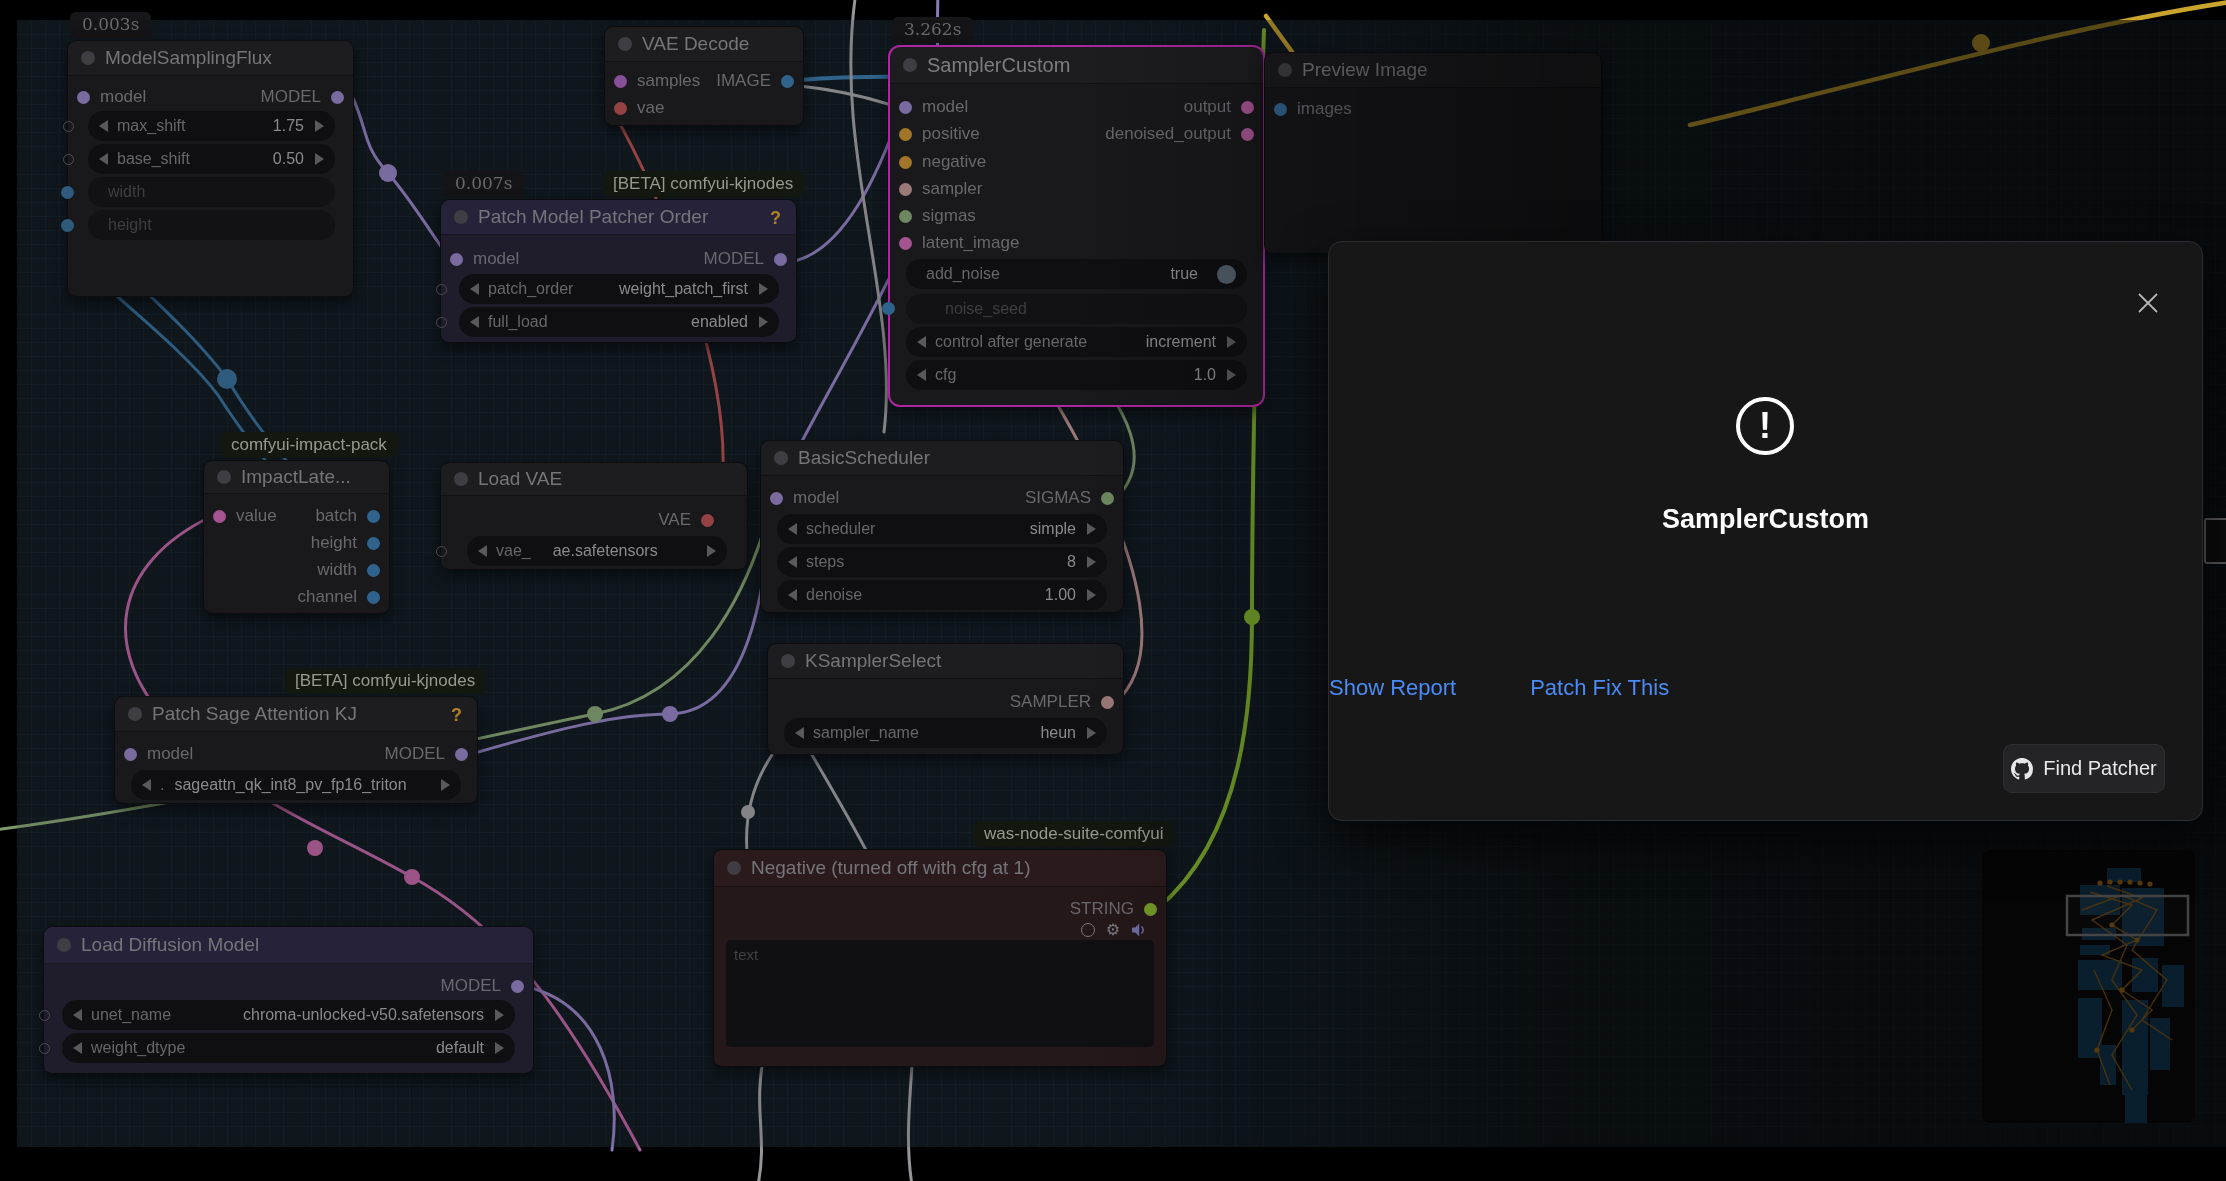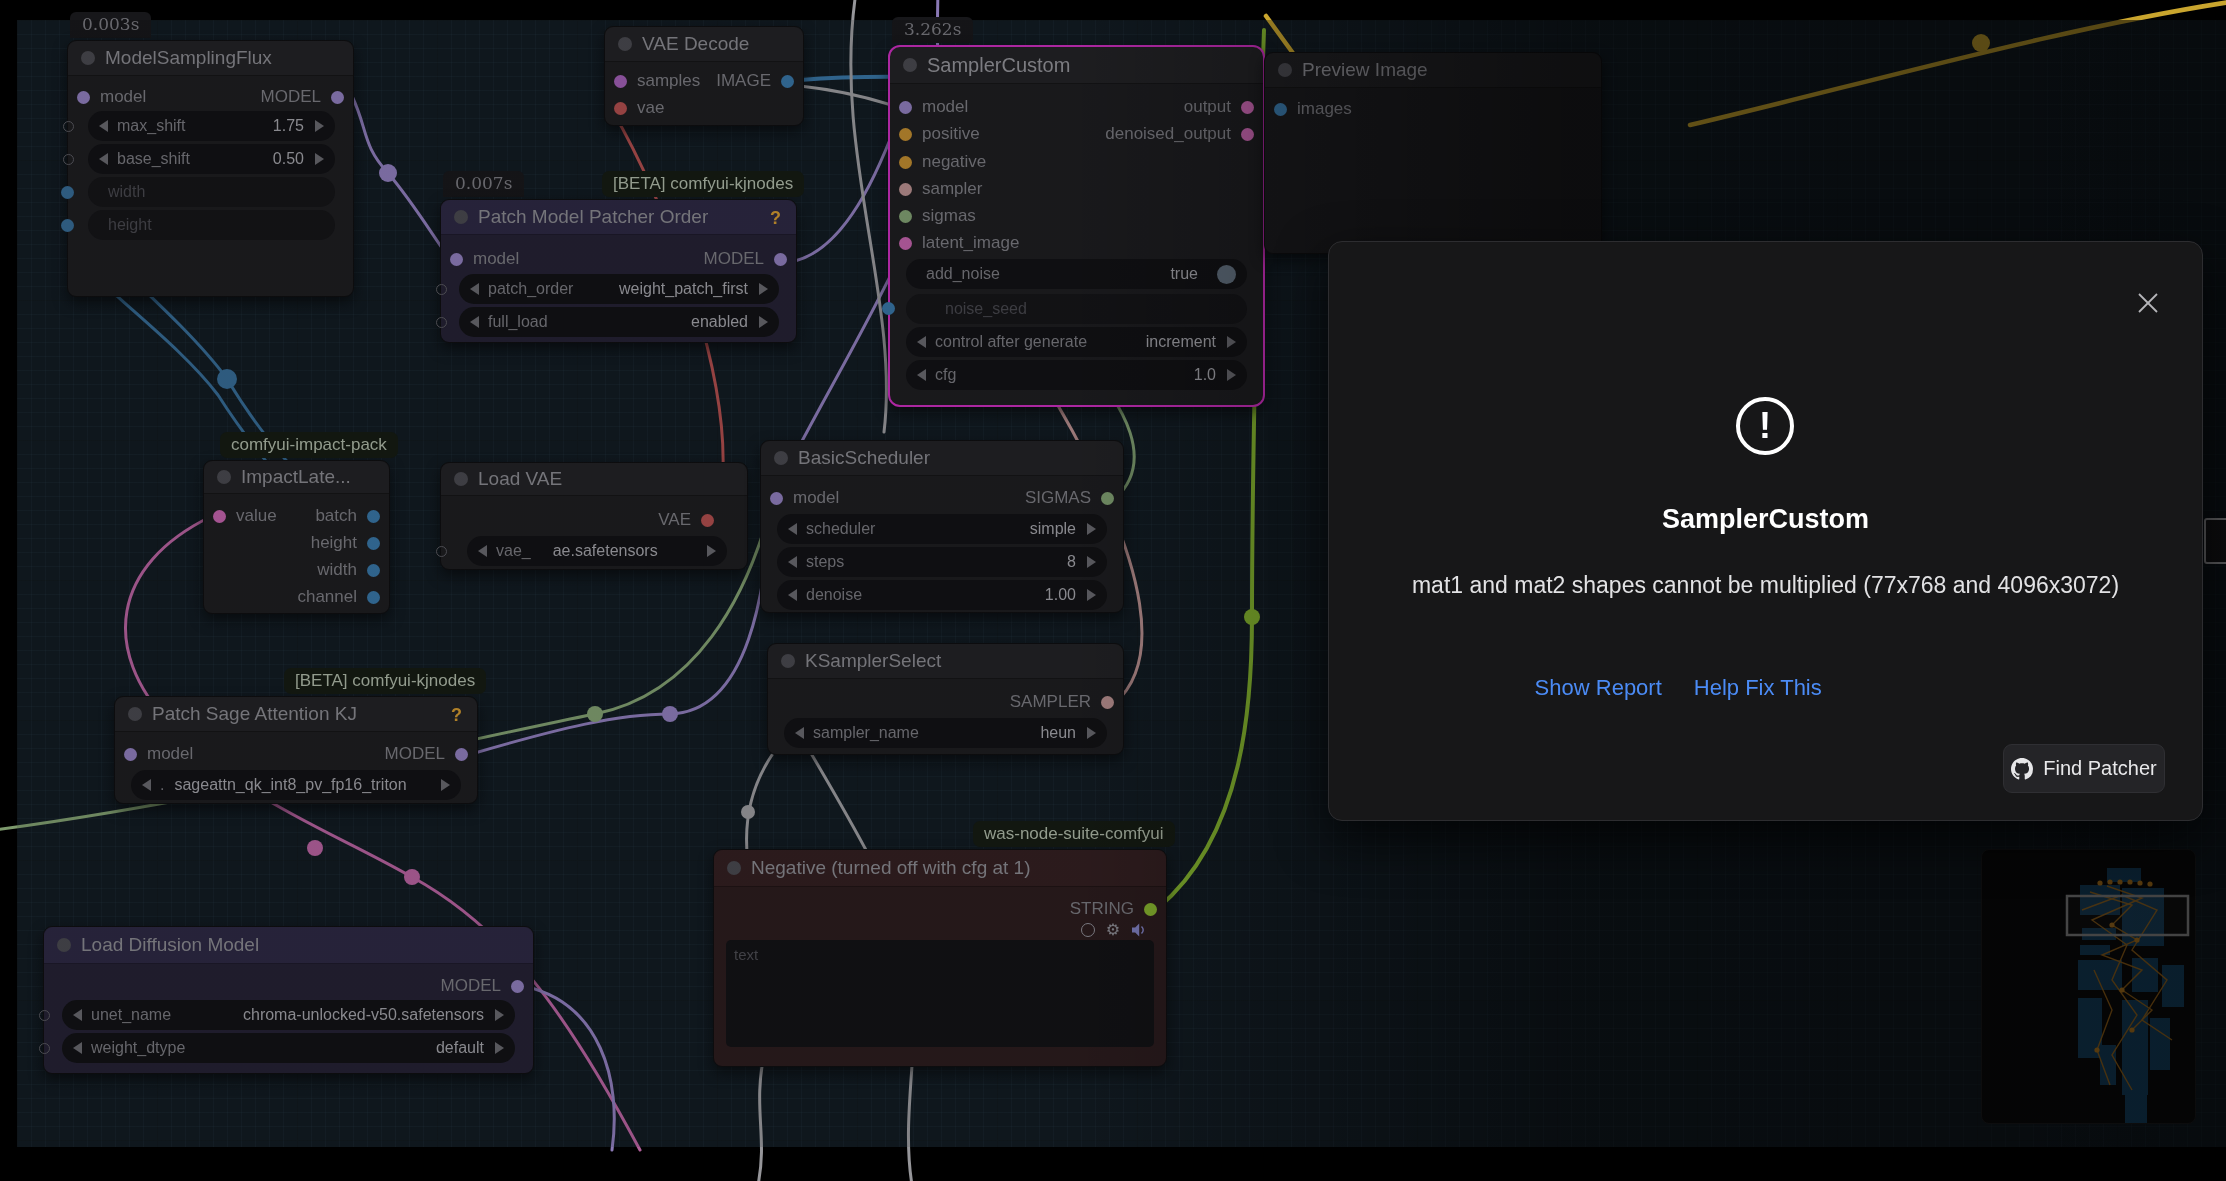--- a/index.html
+++ b/index.html
@@ -50,21 +50,21 @@
   
   .dialog{position:absolute;left:1328px;top:241px;width:873px;height:578px;background:#171718;
     border:1px solid #2d2d30;border-radius:14px;z-index:10;box-shadow:0 18px 50px rgba(0,0,0,.7);}
   .dlg-close{position:absolute;left:806px;top:48px;width:26px;height:26px;cursor:pointer;}
   .alert-ic{position:absolute;left:407px;top:155px;width:50px;height:50px;border:4px solid #fff;
     border-radius:50%;color:#fff;display:flex;align-items:center;justify-content:center;
     font-size:36px;font-weight:bold;}
   .dlg-title{position:absolute;left:0;top:262px;width:100%;text-align:center;color:#fff;
     font-size:27px;font-weight:bold;}
   .dlg-msg{position:absolute;left:0;top:330px;width:100%;text-align:center;color:#e2e2e4;font-size:23px;}
-  .dlg-links{position:absolute;left:0;top:433px;width:80%;display:flex;justify-content:center;gap:32px;}
+  .dlg-links{position:absolute;left:0;top:433px;width:80%;display:flex;gap:74px;}
   .dlg-links span{color:#4b8bf5;font-size:22px;cursor:pointer;}
   .find-btn{position:absolute;left:674px;top:502px;width:160px;height:47px;background:#242427;
     border:1px solid #2f2f33;border-radius:9px;display:flex;align-items:center;justify-content:center;
     gap:10px;color:#e8e8ea;font-size:20px;cursor:pointer;}
   .minimap{position:absolute;left:1981px;top:849px;width:213px;height:273px;background:#0b0b0c;
     border:1px solid #1d1d1f;border-radius:8px;z-index:4;overflow:hidden;}
   .offnode{position:absolute;left:2204px;top:518px;width:30px;height:42px;border:2px solid #cfcfd3;
     background:#1d1d20;z-index:2;border-radius:3px 0 0 3px;}
 </style>
 </head>
@@ -482,24 +482,23 @@
 
 <div class="dialog">
   <svg class="dlg-close" viewBox="0 0 26 26">
     <line x1="4" y1="4" x2="22" y2="22" stroke="#b6b6ba" stroke-width="1.8"></line>
     <line x1="22" y1="4" x2="4" y2="22" stroke="#b6b6ba" stroke-width="1.8"></line>
   </svg>
   <div class="alert-ic">
     <span>!</span>
   </div>
   <div class="dlg-title">SamplerCustom</div>
-  <div class="dlg-msg">mat1 and mat2 shapes cannot be multiplied (77x768 and 4096x3072)</div>
   <div class="dlg-links">
     <span>Show Report</span>
-    <span>Help Fix This</span>
+    <span>Patch Fix This</span>
   </div>
   <div class="find-btn">
     <svg width="22" height="22" viewBox="0 0 16 16">
       <path fill="#e6e6e8" d="M8 0C3.58 0 0 3.58 0 8c0 3.54 2.29 6.53 5.47 7.59.4.07.55-.17.55-.38 0-.19-.01-.82-.01-1.49-2.01.37-2.53-.49-2.69-.94-.09-.23-.48-.94-.82-1.13-.28-.15-.68-.52-.01-.53.63-.01 1.08.58 1.23.82.72 1.21 1.87.87 2.33.66.07-.52.28-.87.51-1.07-1.78-.2-3.64-.89-3.64-3.95 0-.87.31-1.59.82-2.15-.08-.2-.36-1.02.08-2.12 0 0 .67-.21 2.2.82.64-.18 1.32-.27 2-.27s1.36.09 2 .27c1.53-1.04 2.2-.82 2.2-.82.44 1.1.16 1.92.08 2.12.51.56.82 1.27.82 2.15 0 3.07-1.87 3.75-3.65 3.95.29.25.54.73.54 1.48 0 1.07-.01 1.93-.01 2.2 0 .21.15.46.55.38A8.01 8.01 0 0 0 16 8c0-4.42-3.58-8-8-8z"></path>
     </svg>
     <span>Find Patcher</span>
   </div>
 </div>
 
 </body></html>

